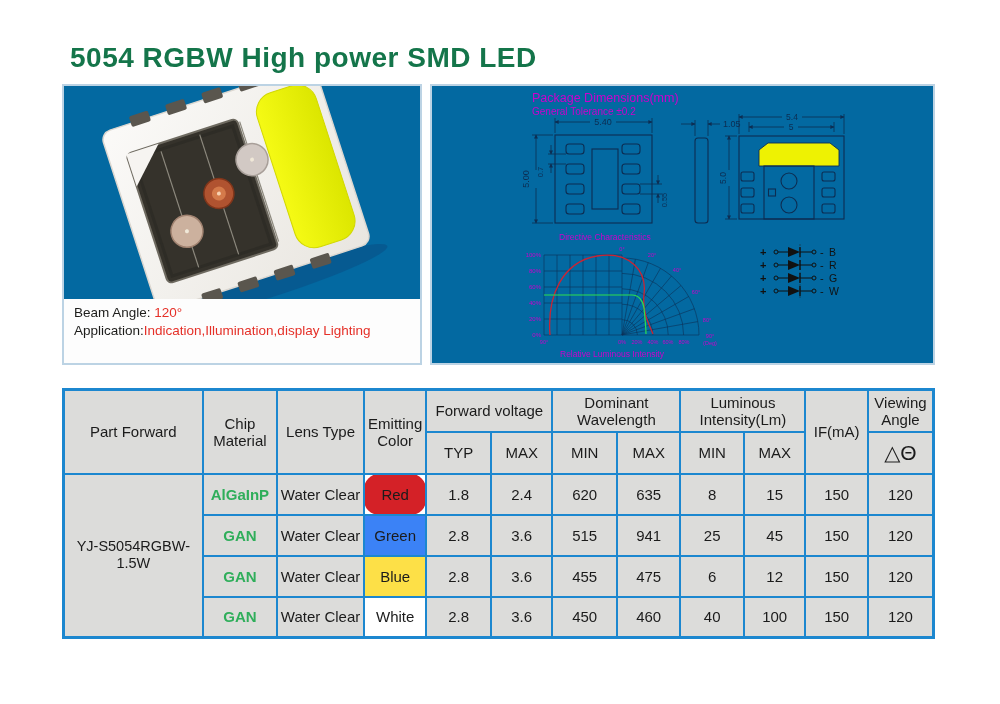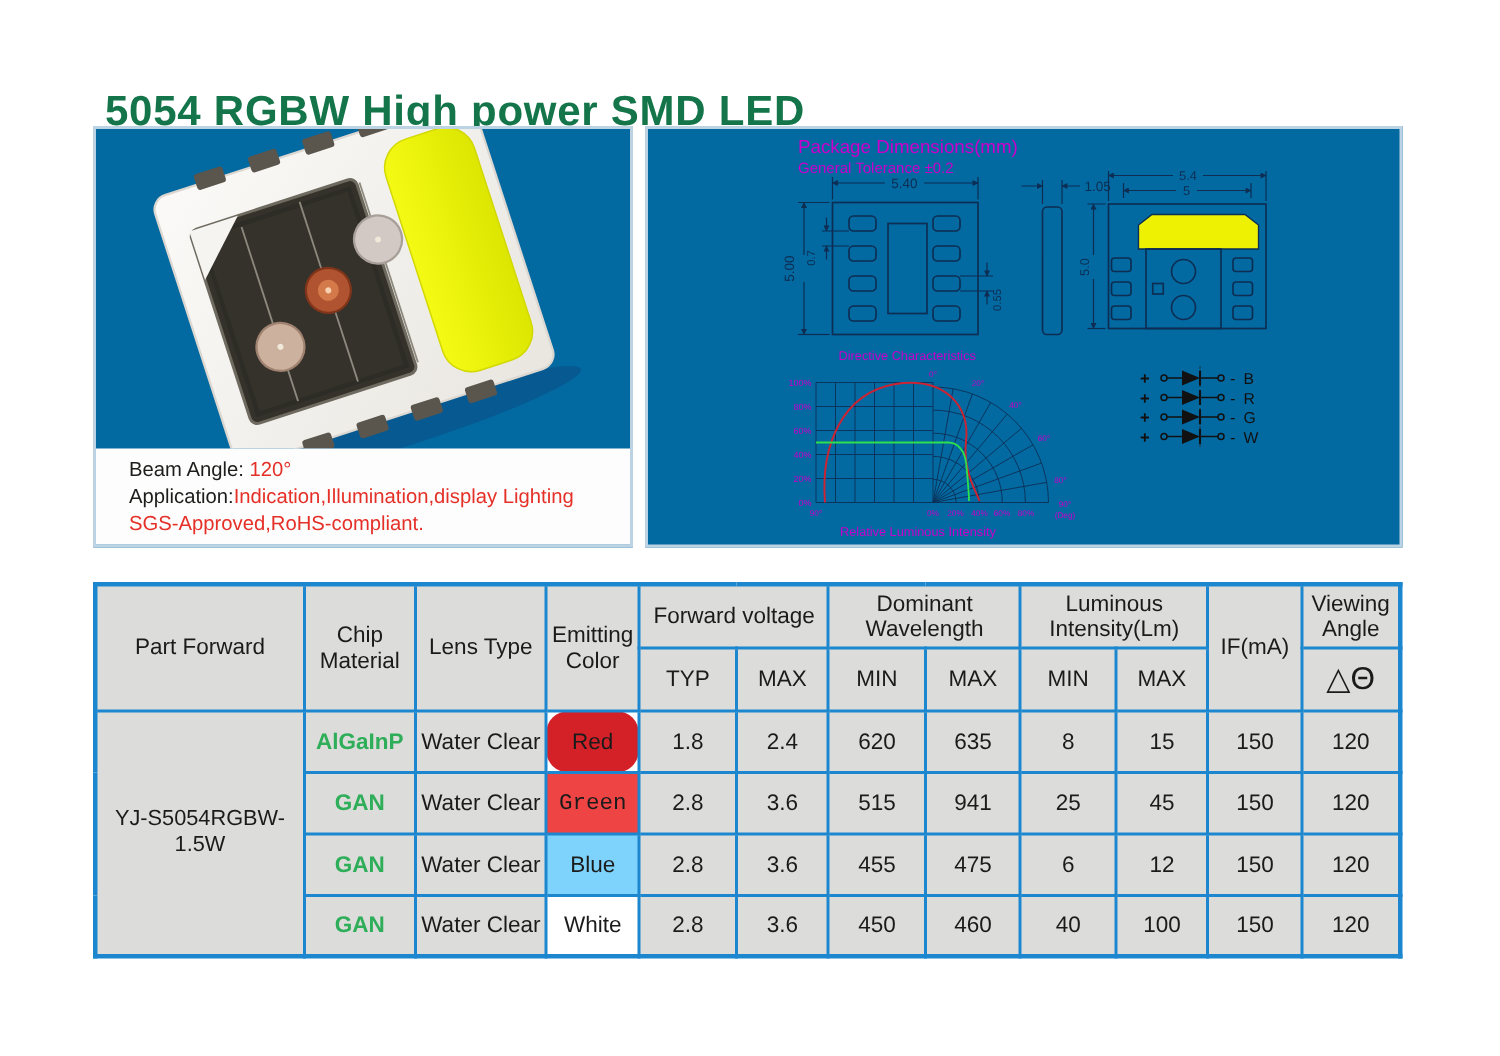--- a/index.html
+++ b/index.html
@@ -1,25 +1,25 @@
 <!DOCTYPE html>
 <html><head>
 <meta charset="utf-8">
 <style>
   html,body{margin:0;padding:0;background:#ffffff;}
   .page{position:relative;width:1000px;height:704px;background:#ffffff;
         font-family:"Liberation Sans", sans-serif;overflow:hidden;}
-  .title{position:absolute;left:70px;top:58px;font-size:28px;font-weight:bold;
+  .title{position:absolute;left:70px;top:42px;font-size:28px;font-weight:bold;
          color:#14754a;letter-spacing:0.5px;}
   .panel{position:absolute;top:84px;background:#0369a1;border:2px solid #bcd3e4;box-sizing:border-box;}
   .panel-left{left:62px;width:360px;height:281px;}
   .panel-right{left:430px;width:505px;height:281px;}
   .photo-area{width:356px;height:213px;display:block;}
   .caption{position:absolute;left:0;bottom:0;width:356px;height:64px;background:#fdfdfd;
-           box-sizing:border-box;padding:5px 0 0 22px;font-size:13.5px;line-height:18px;color:#1d1d1b;}
+           box-sizing:border-box;padding:5px 0 0 10px;font-size:13.5px;line-height:18px;color:#1d1d1b;}
   .red{color:#e53028;}
   .blk{color:#1d1d1b;}
   .panel-right svg{display:block;}
   
   .spec{position:absolute;left:62px;top:388px;}
   table{border-collapse:collapse;table-layout:fixed;width:873px;border:3px solid #1c87cf;}
   th,td{border:2px solid #1c87cf;background:#dcdcda;color:#1b1b1b;font-weight:normal;
         text-align:center;vertical-align:middle;font-size:15px;padding:0;line-height:17px;}
   tr.hr{height:42px;}
   tr.dr{height:41px;}
@@ -69,21 +69,20 @@
         <circle cx="24" cy="-22" r="16" fill="#d2c9c4" stroke="#a89f99" stroke-width="1.5"></circle>
         <circle cx="-60" cy="26" r="2" fill="#f0e8d8"></circle>
         <circle cx="-18" cy="0" r="2" fill="#f7d0b0"></circle>
         <circle cx="24" cy="-22" r="2" fill="#f0e8d8"></circle>
         <rect x="42" y="-80" width="62" height="162" rx="20" fill="url(#yg)" stroke="#d2d800" stroke-width="1"></rect>
       </g>
     </svg>
     <div class="caption">
       <div><span class="blk">Beam Angle:</span><span class="blk"> </span><span class="red">120°</span></div>
       <div><span class="blk">Application:</span><span class="red">Indication,Illumination,display Lighting</span></div>
-      <div class="red">SGS-Approved,RoHS-compliant.</div>
     </div>
   </div>
 
   <div class="panel panel-right">
     <svg width="501" height="277" viewBox="0 0 501 277">
       <defs>
         <marker id="ar" viewBox="0 0 10 10" refX="9" refY="5" markerWidth="7" markerHeight="5" orient="auto-start-reverse">
           <path d="M0,0 L10,5 L0,10 z" fill="#0d2d52"></path>
         </marker>
       </defs>
@@ -326,34 +325,34 @@
         <td>620</td>
         <td>635</td>
         <td>8</td>
         <td>15</td>
         <td>150</td>
         <td>120</td>
       </tr>
       <tr class="dr">
         <td class="chip">GAN</td>
         <td>Water Clear</td>
-        <td class="ec" style="background-color: #ef4444; font-family: Liberation Mono, monospace;">Green</td>
+        <td class="ec" style="background-color: #3b82f6;">Green</td>
         <td>2.8</td>
         <td>3.6</td>
         <td>515</td>
         <td>941</td>
         <td>25</td>
         <td>45</td>
         <td>150</td>
         <td>120</td>
       </tr>
       <tr class="dr">
         <td class="chip">GAN</td>
         <td>Water Clear</td>
-        <td class="ec" style="background-color: #7dd3fc;">Blue</td>
+        <td class="ec" style="background-color: #fde047;">Blue</td>
         <td>2.8</td>
         <td>3.6</td>
         <td>455</td>
         <td>475</td>
         <td>6</td>
         <td>12</td>
         <td>150</td>
         <td>120</td>
       </tr>
       <tr class="dr">

